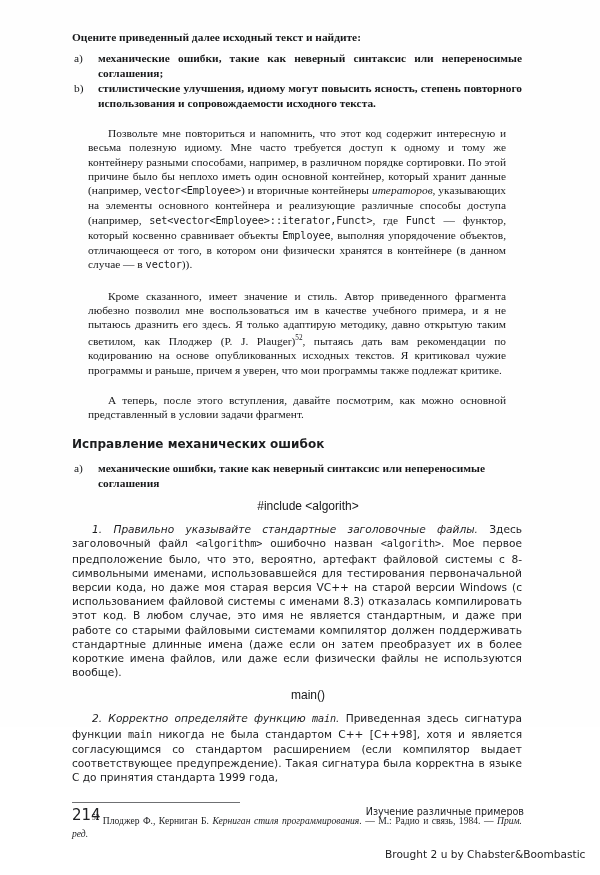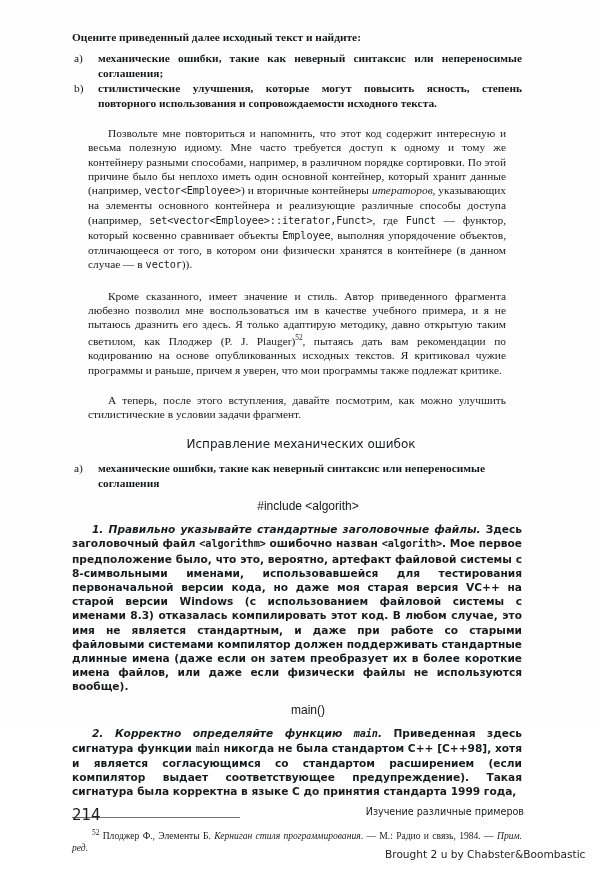--- a/index.html
+++ b/index.html
@@ -68,25 +68,25 @@
   }
   .mono {
     font-family: "DejaVu Sans Mono", "Liberation Mono", monospace;
     font-size: 10.2px;
     letter-spacing: -0.1px;
   }
   .it { font-style: italic; }
   .section-head {
     font-family: "DejaVu Sans", "Liberation Sans", sans-serif;
     font-size: 12px;
-    font-weight: 400;
+    font-weight: 700;
     color: #1c1d1f;
-    margin: 11px 0 9px 8px;
-    text-indent: 0;
-    text-align: center;
+    margin: 11px 0 9px 0;
+    text-indent: 0;
+    text-align: left;
     line-height: 15px;
   }
   .sub-item {
     position: relative;
     padding-left: 26px;
     font-weight: bold;
     font-size: 11.4px;
     line-height: 14.4px;
     text-align: left;
     margin: 0 0 9px 0;
@@ -108,21 +108,20 @@
     text-align: center;
   }
   .mixed {
     font-family: "DejaVu Sans", "Liberation Sans", sans-serif;
     font-size: 10.6px;
     line-height: 14.2px;
     text-align: justify;
     text-indent: 20px;
     margin: 0;
     color: #1a1b1d;
-    font-weight: bold;
   }
   .footnote-rule {
     width: 168px;
     height: 1px;
     background: #6f7073;
     margin: 18px 0 9px 0;
   }
   .footnote {
     font-size: 9.6px;
     line-height: 12.6px;
@@ -177,50 +176,50 @@
 
     <div class="lead-bold">Оцените приведенный далее исходный текст и найдите:</div>
 
     <ul class="list">
       <li>
         <span class="marker">a)</span>
         <span>механические ошибки, такие как неверный синтаксис или непереносимые соглашения;</span>
       </li>
       <li>
         <span class="marker">b)</span>
-        <span>стилистические улучшения, которые могут повысить ясность, степень повторного использования и сопровождаемости исходного текста.</span>
+        <span>стилистические улучшения, идиому могут повысить ясность, степень повторного использования и сопровождаемости исходного текста.</span>
       </li>
     </ul>
 
     <p class="para"><span>Позвольте мне повториться и напомнить, что этот код содержит интересную и весьма полезную идиому. Мне часто требуется доступ к одному и тому же контейнеру разными способами, например, в различном порядке сортировки. По этой причине было бы неплохо иметь один основной контейнер, который хранит данные (например, </span><span class="mono">vector&lt;Employee&gt;</span><span>) и вторичные контейнеры </span><span class="it">итераторов</span><span>, указывающих на элементы основного контейнера и реализующие различные способы доступа (например, </span><span class="mono">set&lt;vector&lt;Employee&gt;::iterator,Funct&gt;</span><span>, где </span><span class="mono">Funct</span><span> — функтор, который косвенно сравнивает объекты </span><span class="mono">Employee</span><span>, выполняя упорядочение объектов, отличающееся от того, в котором они физически хранятся в контейнере (в данном случае — в </span><span class="mono">vector</span><span>)).</span></p>
 
     <p class="para"><span>Кроме сказанного, имеет значение и стиль. Автор приведенного фрагмента любезно позволил мне воспользоваться им в качестве учебного примера, и я не пытаюсь дразнить его здесь. Я только адаптирую методику, давно открытую таким светилом, как Плоджер (P. J. Plauger)</span><sup class="fn">52</sup><span>, пытаясь дать вам рекомендации по кодированию на основе опубликованных исходных текстов. Я критиковал чужие программы и раньше, причем я уверен, что мои программы также подлежат критике.</span></p>
 
-    <p class="para">А теперь, после этого вступления, давайте посмотрим, как можно улучшить стилистические в условии задачи фрагмент.</p>
+    <p class="para">А теперь, после этого вступления, давайте посмотрим, как можно основной представленный в условии задачи фрагмент.</p>
 
     <div class="section-head">Исправление механических ошибок</div>
 
     <div class="sub-item">
       <span class="marker">a)</span>
       <span>механические ошибки, такие как неверный синтаксис или непереносимые соглашения</span>
     </div>
 
 
     <div class="code-line">#include &lt;algorith&gt;</div>
 
     <p class="mixed"><span class="it">1. </span><span class="it">Правильно указывайте стандартные заголовочные файлы.</span><span> Здесь заголовочный файл </span><span class="mono">&lt;algorithm&gt;</span><span> ошибочно назван </span><span class="mono">&lt;algorith&gt;</span><span>. Мое первое предположение было, что это, вероятно, артефакт файловой системы с 8-символьными именами, использовавшейся для тестирования первоначальной версии кода, но даже моя старая версия VC++ на старой версии Windows (с использованием файловой системы с именами 8.3) отказалась компилировать этот код. В любом случае, это имя не является стандартным, и даже при работе со старыми файловыми системами компилятор должен поддерживать стандартные длинные имена (даже если он затем преобразует их в более короткие имена файлов, или даже если физически файлы не используются вообще).</span></p>
 
 
     <div class="code-line">main()</div>
 
     <p class="mixed"><span class="it">2. </span><span class="it">Корректно определяйте функцию </span><span class="it mono">main</span><span class="it">.</span><span> Приведенная здесь сигнатура функции </span><span class="mono">main</span><span> никогда не была стандартом C++ [C++98], хотя и является согласующимся со стандартом расширением (если компилятор выдает соответствующее предупреждение). Такая сигнатура была корректна в языке C до принятия стандарта 1999 года,</span></p>
 
     <div class="footnote-rule"></div>
 
-    <p class="footnote"><sup>52</sup><span> Плоджер Ф., Элементы Б. </span><span class="it">Керниган стиля программирования</span><span>. — М.: Радио и связь, 1984. — </span><span class="it">Прим. ред.</span></p>
+    <p class="footnote"><sup>52</sup><span> Плоджер Ф., Керниган Б. </span><span class="it">Керниган стиля программирования</span><span>. — М.: Радио и связь, 1984. — </span><span class="it">Прим. ред.</span></p>
 
   </div>
 
   <div class="footer">
     <span class="page-number">214</span>
     <span class="footer-title">Изучение различные примеров</span>
   </div>
 
   <div class="watermark">Brought 2 u by Chabster&amp;Boombastic</div>
 

